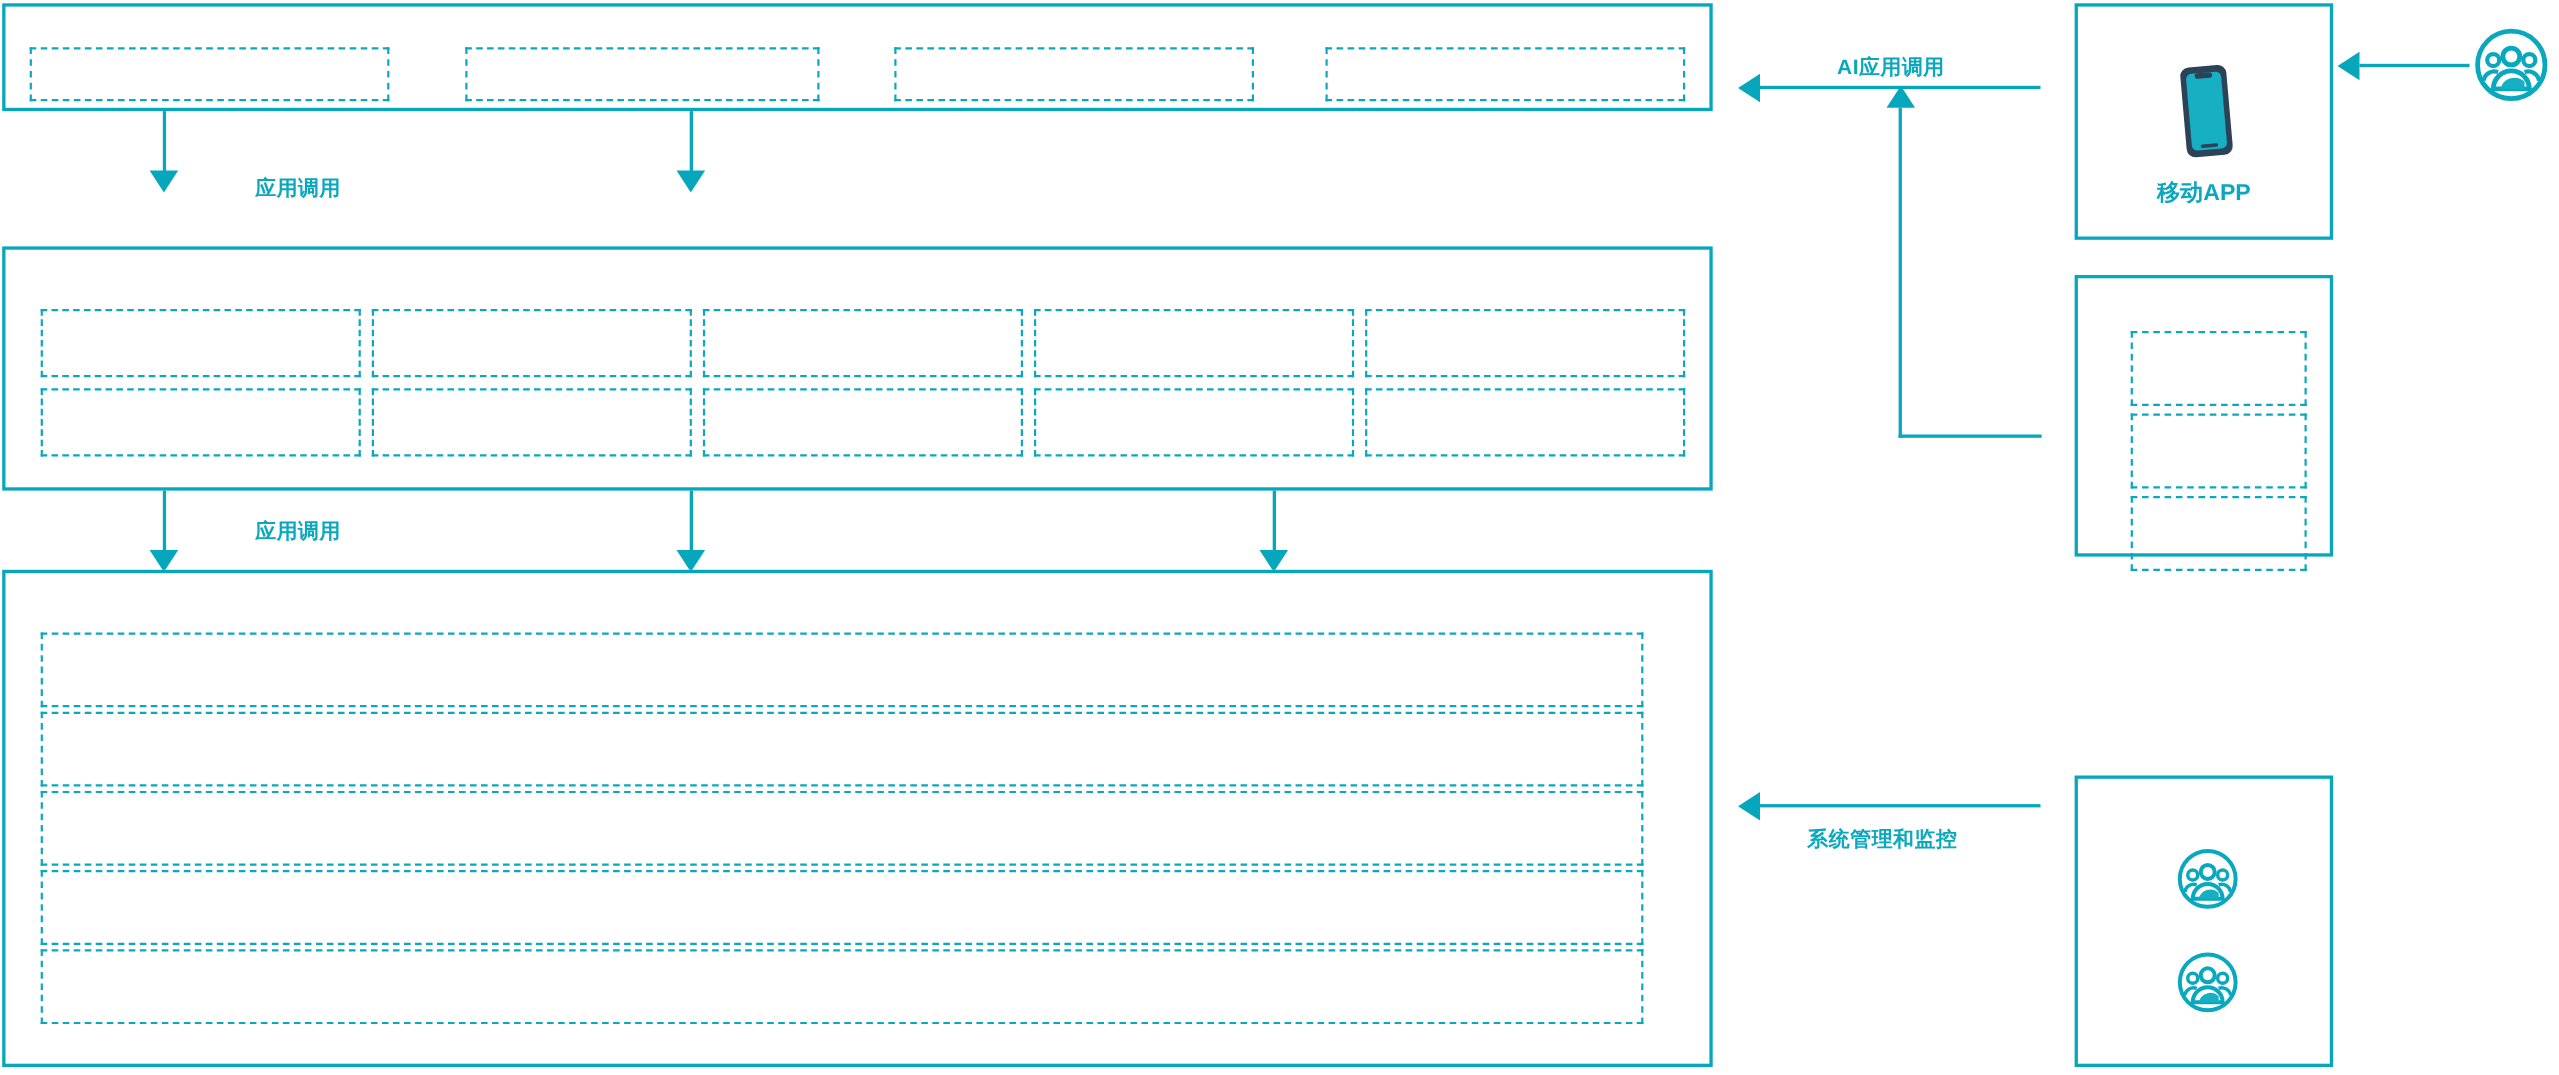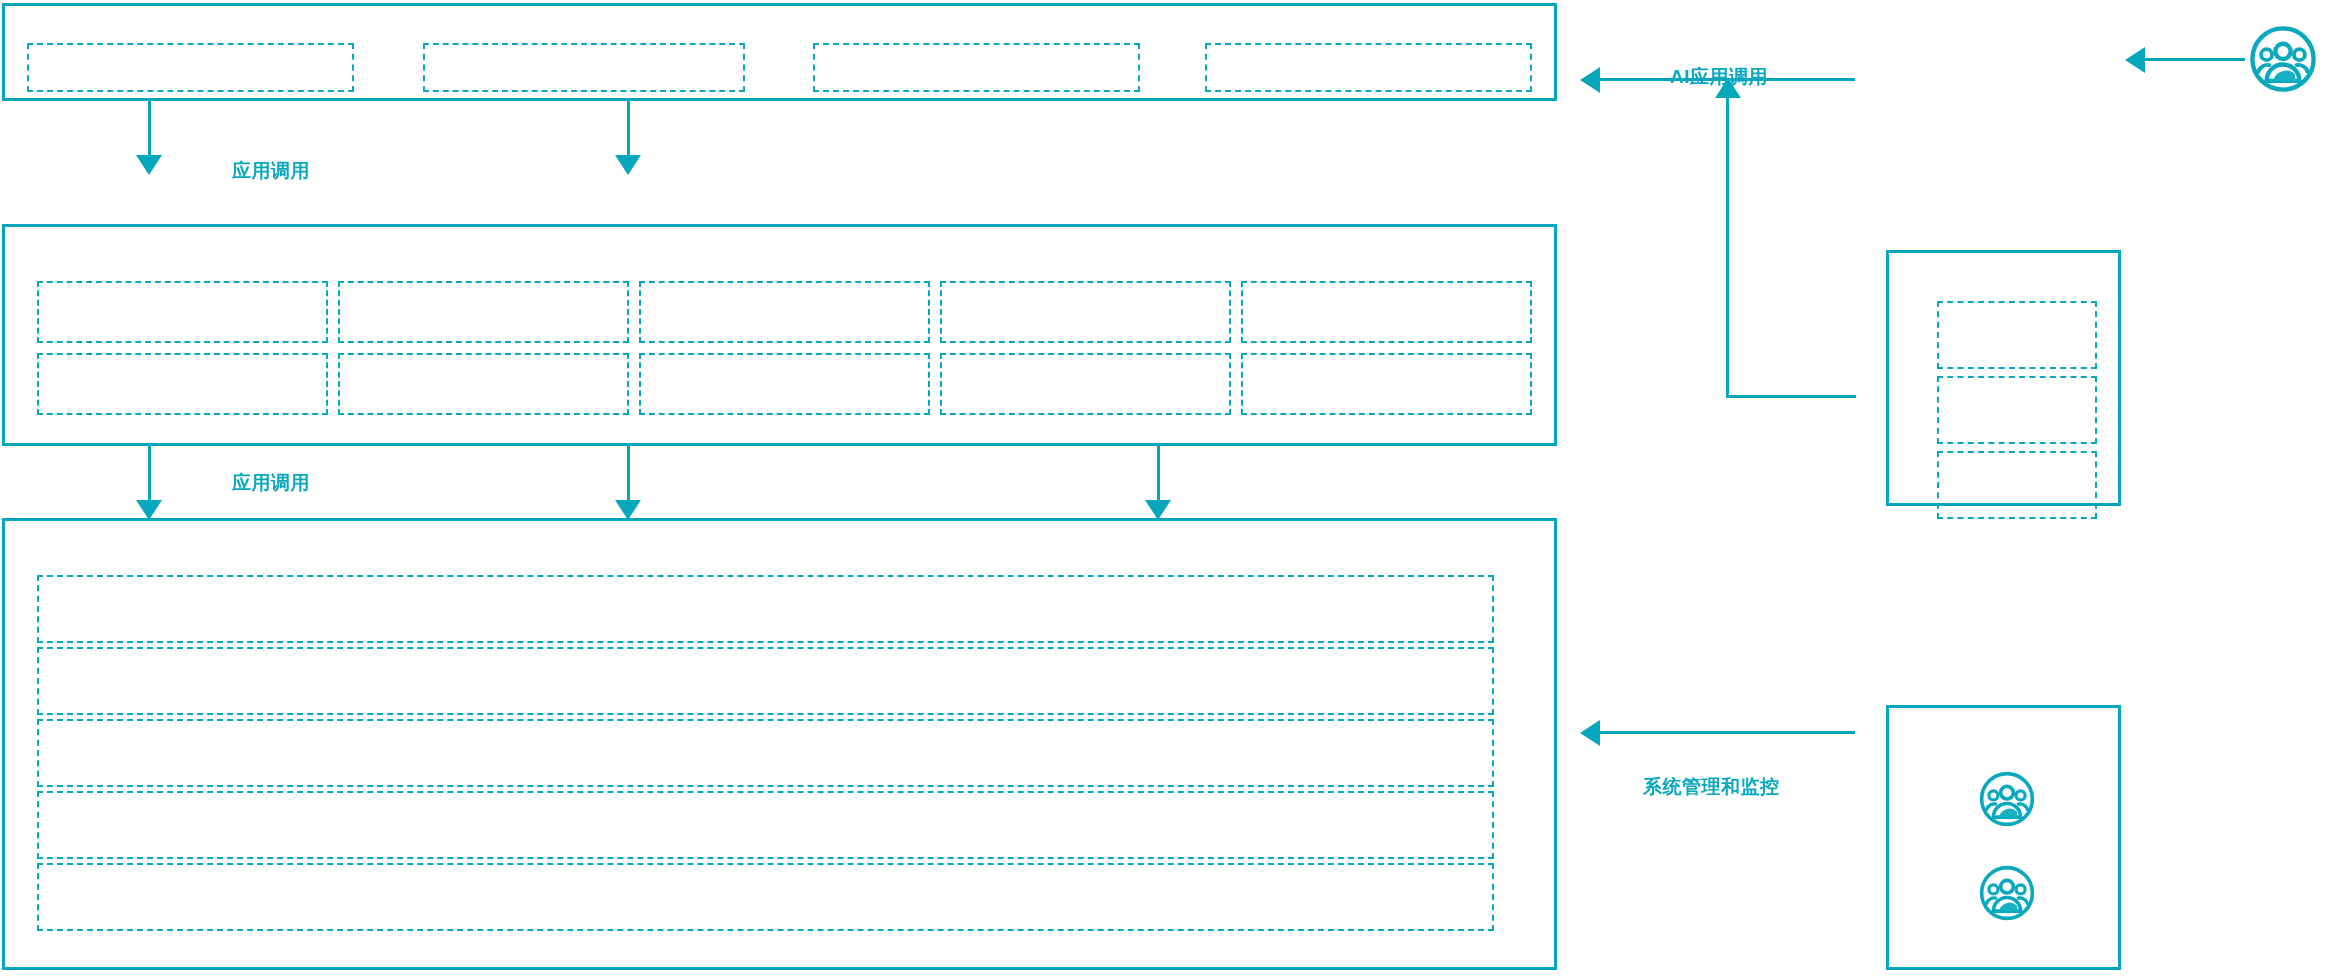--- a/index.html
+++ b/index.html
@@ -137,30 +137,43 @@
   <div class="panel" style="left:2px; top:518px; width:1555px; height:452px;">
     <div class="slot" style="left:32px; top:54px; width:1457px; height:68px;"></div>
     <div class="slot" style="left:32px; top:126px; width:1457px; height:68px;"></div>
     <div class="slot" style="left:32px; top:198px; width:1457px; height:68px;"></div>
     <div class="slot" style="left:32px; top:270px; width:1457px; height:68px;"></div>
     <div class="slot" style="left:32px; top:342px; width:1457px; height:68px;"></div>
   </div>
 
   <div class="hline" style="left:1600px; top:78px; width:255px;"></div>
   <div class="arrow-left" style="left:1580px; top:67px;"></div>
-  <div class="flow-label" style="left:1670px; top:64px;">AI应用调用</div>
+  <div class="flow-label" style="left:1670px; top:48px;">AI应用调用</div>
 
   <div class="vline" style="left:1726px; top:98px; height:300px;"></div>
   <div class="arrow-up" style="left:1715px; top:78px;"></div>
   <div class="hline" style="left:1726px; top:395px; width:130px;"></div>
 
   <div class="hline" style="left:1600px; top:731px; width:255px;"></div>
   <div class="arrow-left" style="left:1580px; top:720px;"></div>
-  <div class="flow-label" style="left:1643px; top:774px;">系统管理和监控</div>
-
+  <div class="flow-label" style="left:1643px; top:750px;">系统管理和监控</div>
+
+  <div class="panel" style="left:1886px; top:3px; width:235px; height:215px;">
+    <div class="icon" style="left:82px; top:46px;">
+      <svg width="70" height="100" viewBox="0 0 70 100">
+        <g transform="rotate(-5 35 50)">
+          <rect x="14" y="8" width="42" height="82" rx="8" ry="8" fill="#2b4257"></rect>
+          <rect x="19" y="14" width="32" height="70" rx="5" ry="5" fill="#16b0c2"></rect>
+          <rect x="27" y="14" width="16" height="5" rx="2.5" ry="2.5" fill="#2b4257"></rect>
+          <rect x="27" y="79" width="16" height="3" rx="1.5" ry="1.5" fill="#2b4257"></rect>
+        </g>
+      </svg>
+    </div>
+    <div class="node-label" style="top:155px;">移动APP</div>
+  </div>
 
   <div class="panel" style="left:1886px; top:250px; width:235px; height:256px;">
     <div class="slot" style="left:48px; top:48px; width:160px; height:68px;"></div>
     <div class="slot" style="left:48px; top:123px; width:160px; height:68px;"></div>
     <div class="slot" style="left:48px; top:198px; width:160px; height:68px;"></div>
   </div>
 
   <div class="panel" style="left:1886px; top:705px; width:235px; height:265px;">
     <div class="icon" style="left:89px; top:62px;">
       <svg width="58" height="58" viewBox="0 0 64 64">

